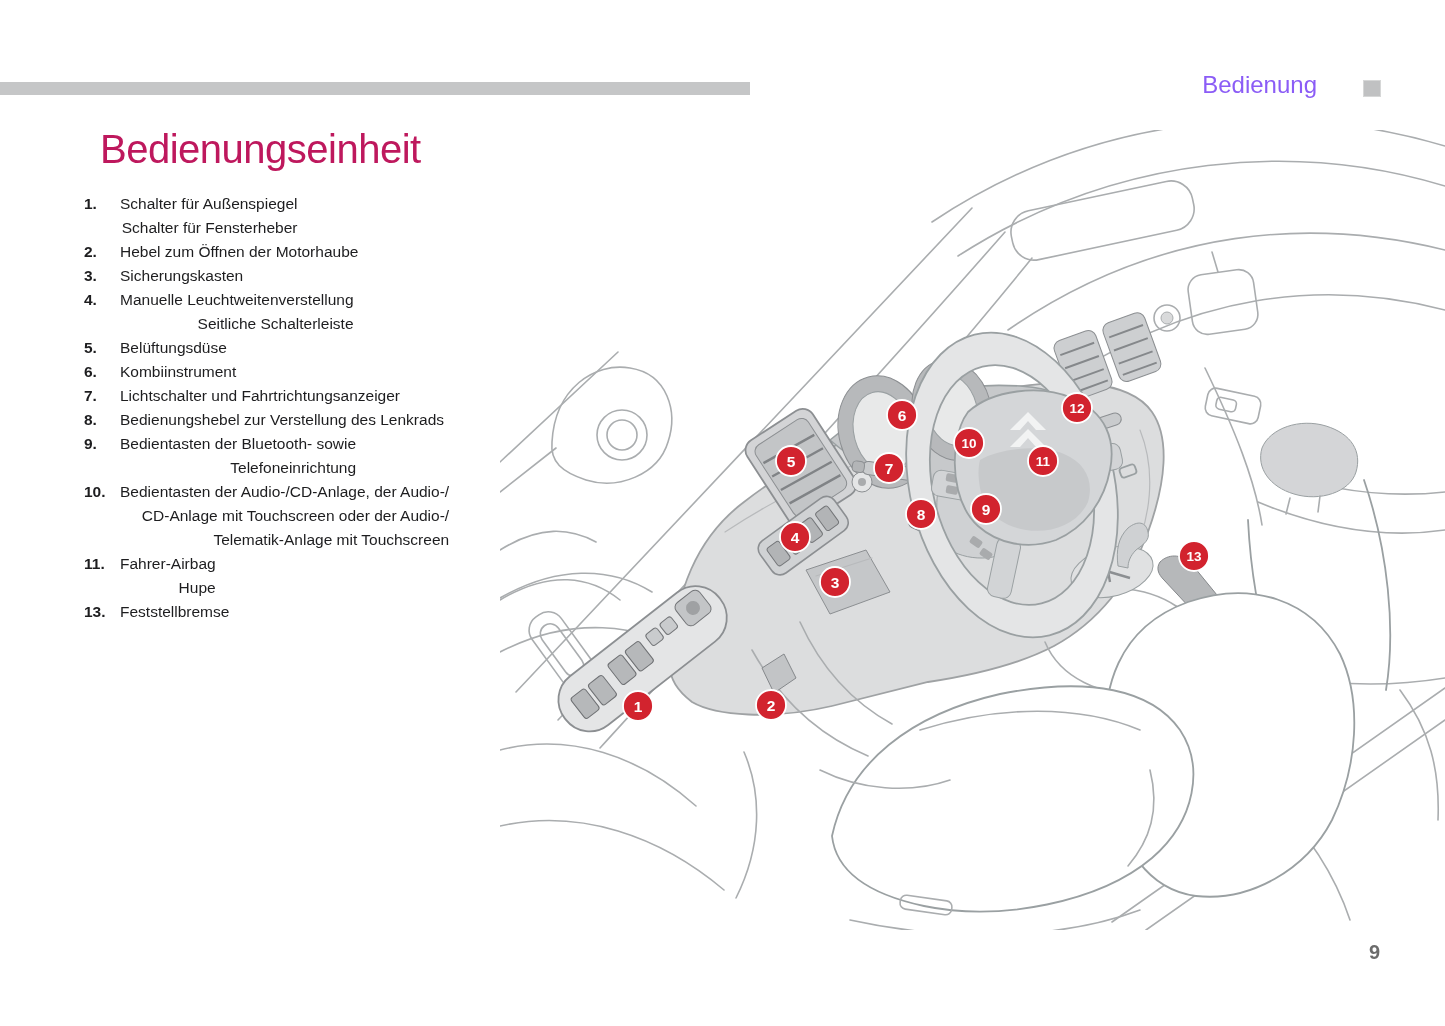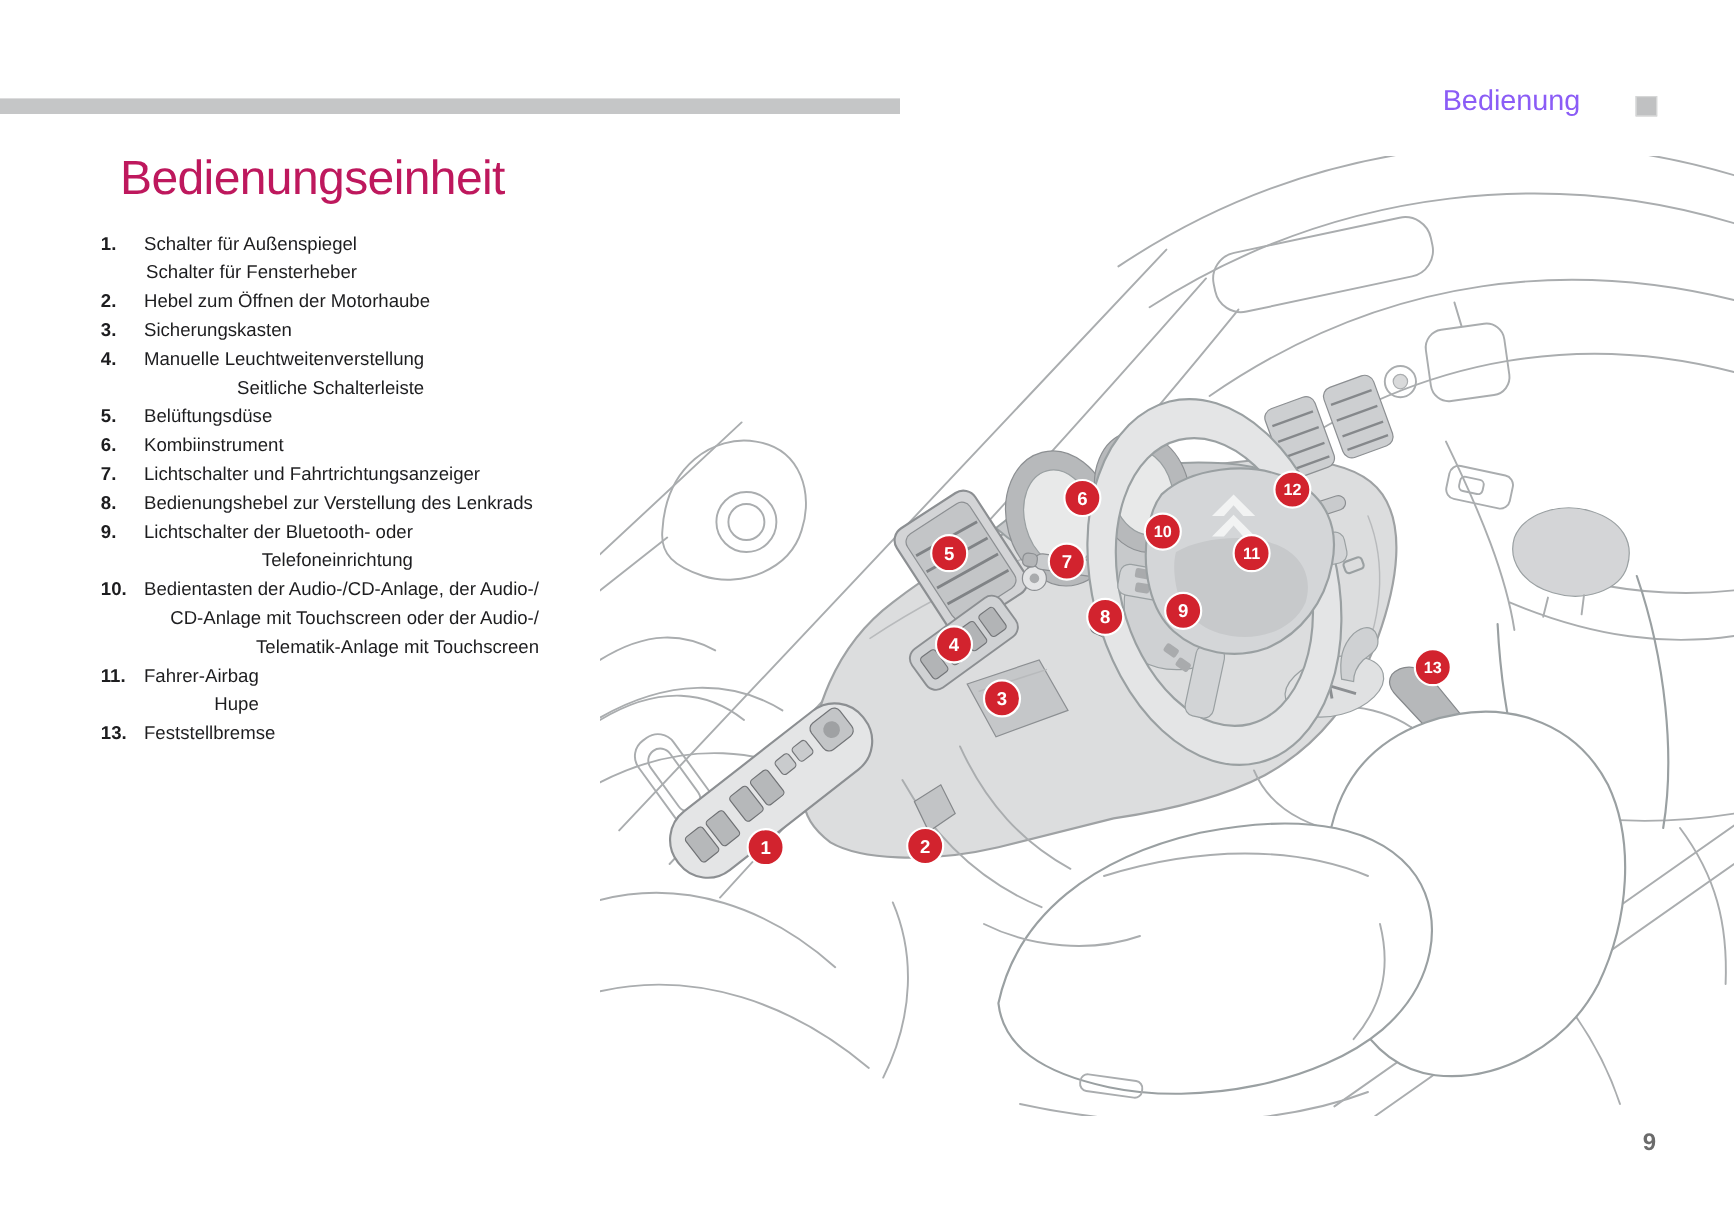--- a/index.html
+++ b/index.html
@@ -81,21 +81,21 @@
     </div>
     <div class="legend-row">
       <span class="legend-num">8.</span>
       <div class="legend-text">
         <div>Bedienungshebel zur Verstellung des Lenkrads</div>
       </div>
     </div>
     <div class="legend-row">
       <span class="legend-num">9.</span>
       <div class="legend-text">
-        <div>Lichtschalter der Bluetooth- oder</div>
+        <div>Bedientasten der Bluetooth- sowie</div>
         <div>Telefoneinrichtung</div>
       </div>
     </div>
     <div class="legend-row">
       <span class="legend-num">10.</span>
       <div class="legend-text">
         <div>Bedientasten der Audio-/CD-Anlage, der Audio-/</div>
         <div>CD-Anlage mit Touchscreen oder der Audio-/</div>
         <div>Telematik-Anlage mit Touchscreen</div>
       </div>

